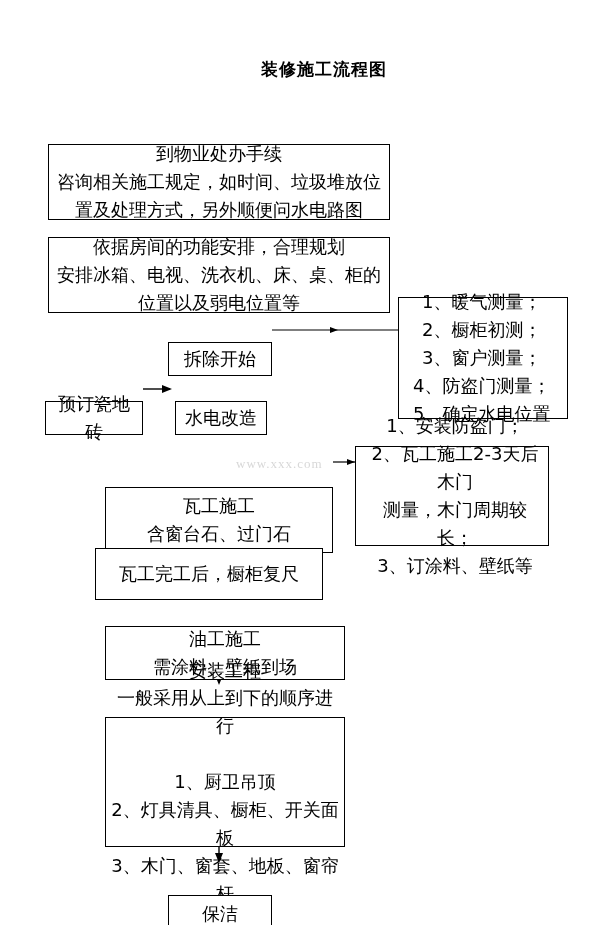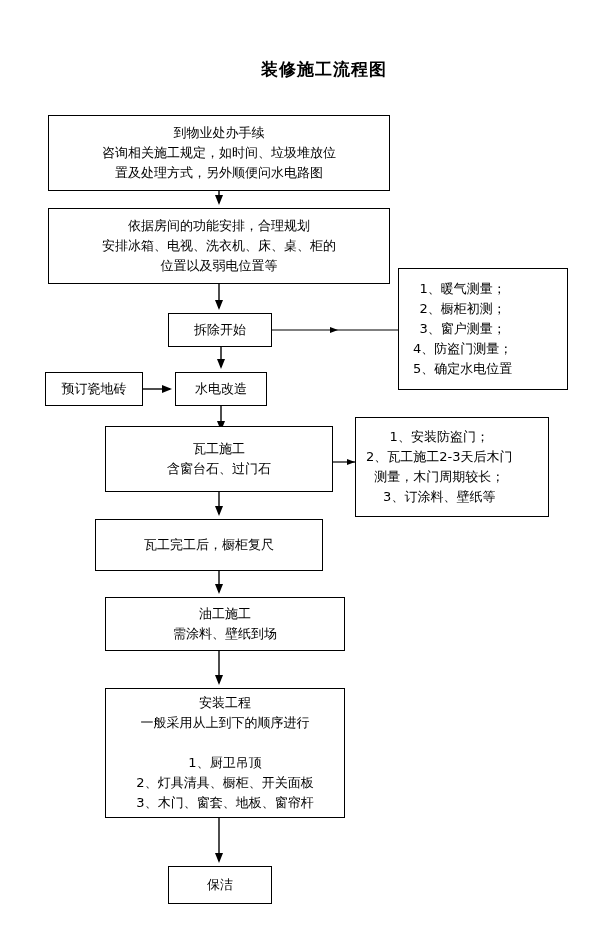--- a/index.html
+++ b/index.html
@@ -34,25 +34,26 @@
   }
   .box {
     position: absolute;
     box-sizing: border-box;
     border: 1px solid #000000;
     background: #ffffff;
     display: flex;
     flex-direction: column;
     align-items: center;
     justify-content: center;
-    font-size: 13px;
+    font-size: 18px;
     line-height: 1.55;
     text-align: center;
     white-space: pre-line;
     padding: 2px 4px;
+    margin-top: 29px;
   }
   .box.left-align {
     align-items: flex-start;
     text-align: center;
   }
   svg.arrows {
     position: absolute;
     left: 0; top: 0;
     width: 600px;
     height: 925px;
@@ -142,21 +143,21 @@
 安排冰箱、电视、洗衣机、床、桌、柜的
 位置以及弱电位置等</div>
   <div class="box" style="left:168px; top:313px; width:104px; height:34px;">拆除开始</div>
   <div class="box left-align" style="left:398px; top:268px; width:170px; height:122px; padding-left:14px;">1、暖气测量；
 2、橱柜初测；
 3、窗户测量；
 4、防盗门测量；
 5、确定水电位置</div>
   <div class="box" style="left:45px;  top:372px; width:98px;  height:34px;">预订瓷地砖</div>
   <div class="box" style="left:175px; top:372px; width:92px;  height:34px;">水电改造</div>
-  <div class="box" style="left:105px; top:426px; width:228px; height:66px;">瓦工施工
+  <div class="box" style="left:105px; top:458px; width:228px; height:66px;">瓦工施工
 含窗台石、过门石</div>
   <div class="box left-align" style="left:355px; top:417px; width:194px; height:100px; padding-left:10px;">1、安装防盗门；
 2、瓦工施工2-3天后木门
 测量，木门周期较长；
 3、订涂料、壁纸等</div>
   <div class="box" style="left:95px; top:519px; width:228px; height:52px;">瓦工完工后，橱柜复尺</div>
   <div class="box" style="left:105px; top:597px; width:240px; height:54px;">油工施工
 需涂料、壁纸到场</div>
   <div class="box" style="left:105px; top:688px; width:240px; height:130px;">安装工程
 一般采用从上到下的顺序进行

